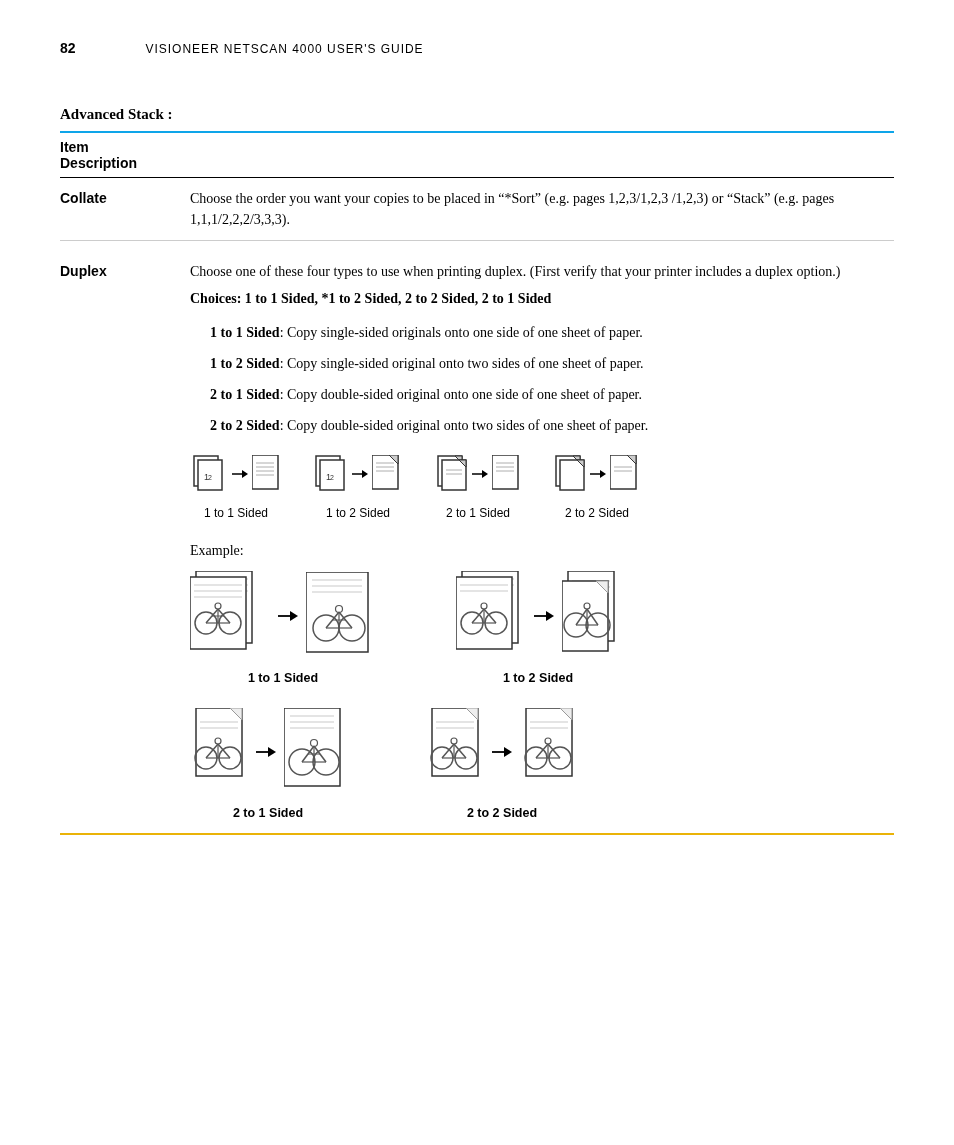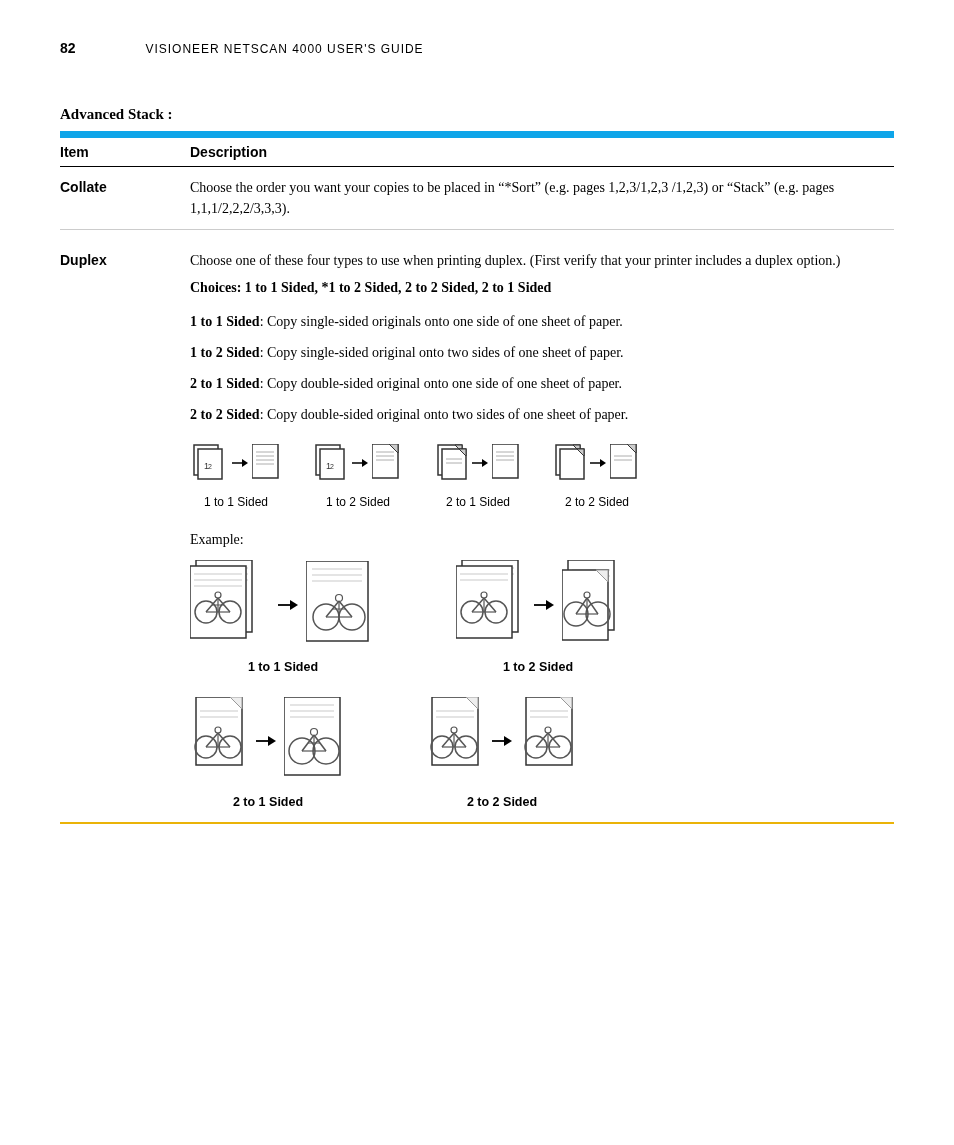--- a/index.html
+++ b/index.html
@@ -44,24 +44,25 @@
       font-weight: bold;
       font-size: 15px;
       margin-bottom: 8px;
     }
 
     .table-container {
       width: 100%;
     }
 
     .table-header-row {
-      border-top: 7px solid #0ea5e9;
+      border-top: 2px solid #0ea5e9;
       border-bottom: 1.5px solid #000;
       display: flex;
       padding: 6px 0;
+      flex-direction: column;
     }
 
     .col-item {
       width: 130px;
       font-weight: bold;
       font-size: 14px;
       font-family: Arial, sans-serif;
     }
 
     .col-desc {
@@ -92,20 +93,21 @@
     }
 
     .duplex-choices {
       font-weight: bold;
       margin-top: 6px;
       margin-bottom: 13px;
     }
 
     .duplex-item {
       margin-bottom: 10px;
+      margin-left: 20px;
     }
 
     .duplex-item strong {
       font-weight: bold;
     }
 
     .icons-row {
       display: flex;
       gap: 30px;
       margin-top: 16px;

